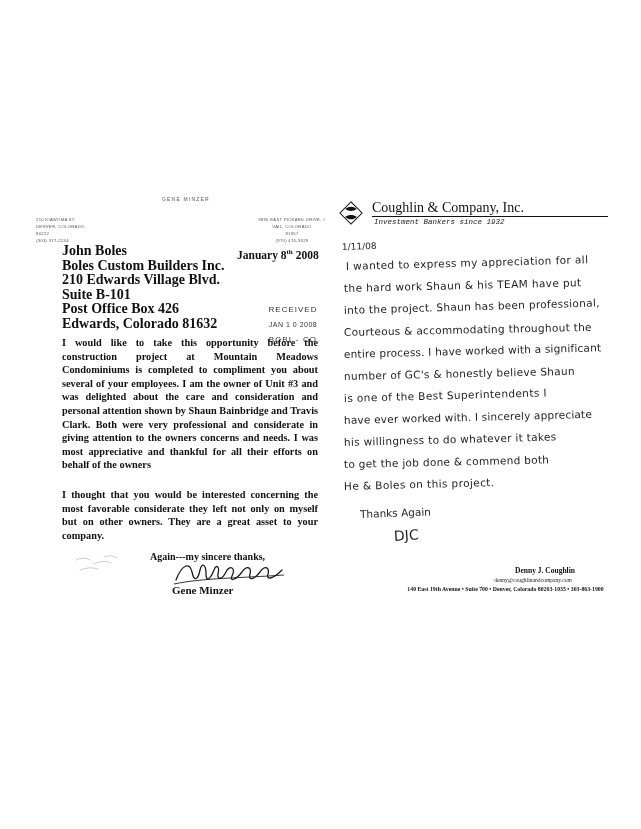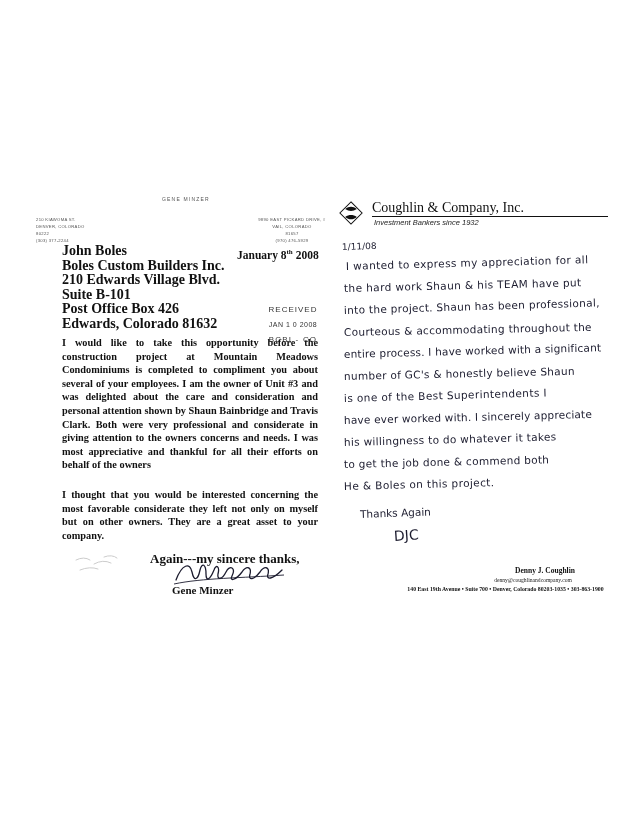--- a/index.html
+++ b/index.html
@@ -120,21 +120,21 @@
     color: #111;
   }
   .p1 { top: 140px; }
   .p2 { top: 292px; }
 
   .closing {
     position: absolute;
     left: 118px;
     top: 355px;
     font-family: "Liberation Serif", serif;
-    font-size: 13px;
+    font-size: 10px;
     font-weight: bold;
     color: #111;
     white-space: nowrap;
   }
 
   .sig-name {
     position: absolute;
     left: 140px;
     top: 388px;
     font-family: "Liberation Serif", serif;
@@ -184,21 +184,21 @@
     font-family: "Liberation Serif", serif;
     font-size: 14px;
     color: #111;
     white-space: nowrap;
   }
 
   .ch-tag {
     position: absolute;
     left: 36px;
     top: 22px;
-    font-family: Liberation Sans, sans-serif;
+    font-family: Liberation Mono, monospace;
     font-style: italic;
     font-size: 7.5px;
     color: #222;
     white-space: nowrap;
   }
 
   .ch-rule {
     position: absolute;
     left: 34px;
     top: 20px;

